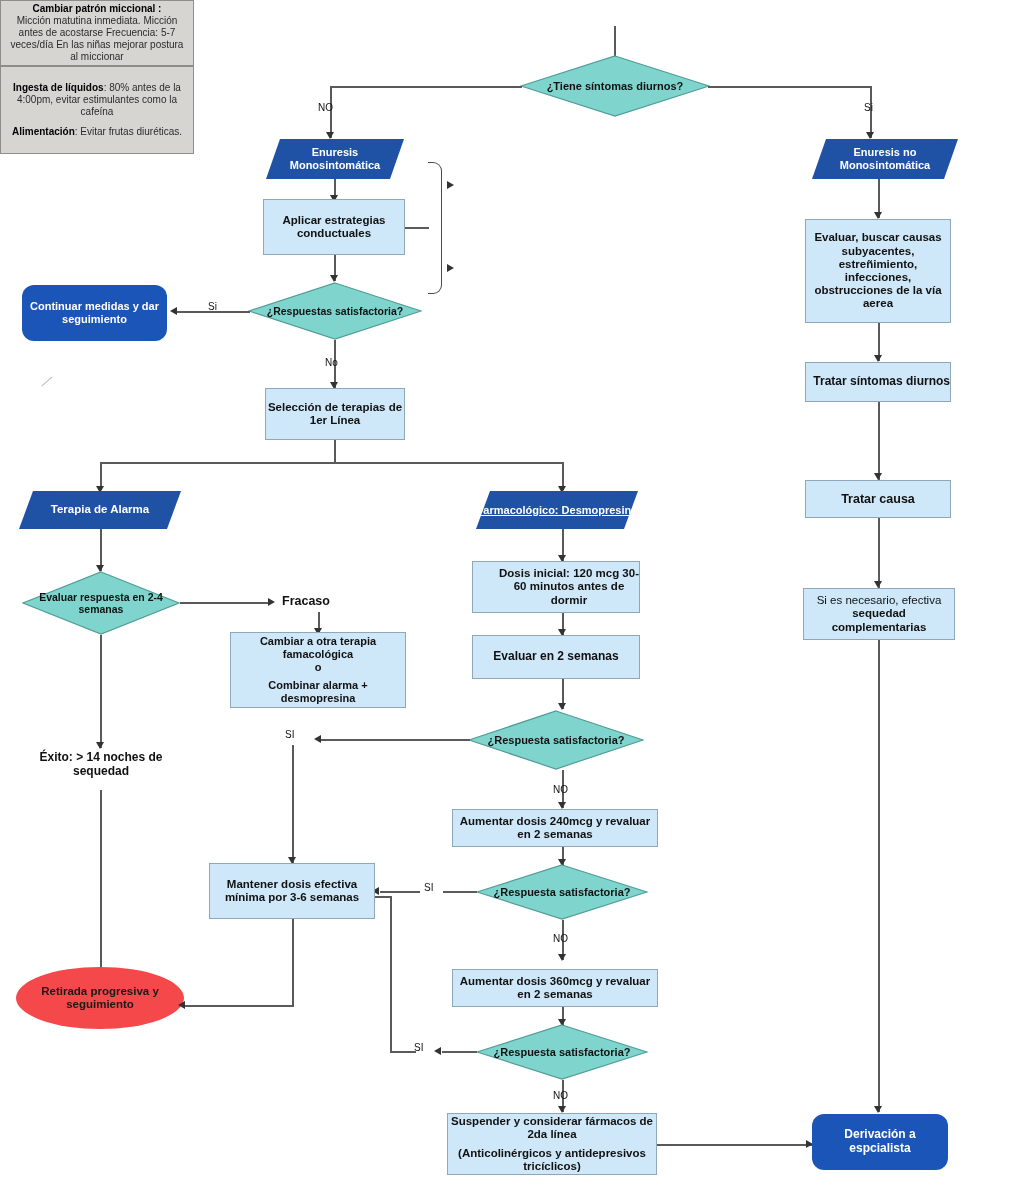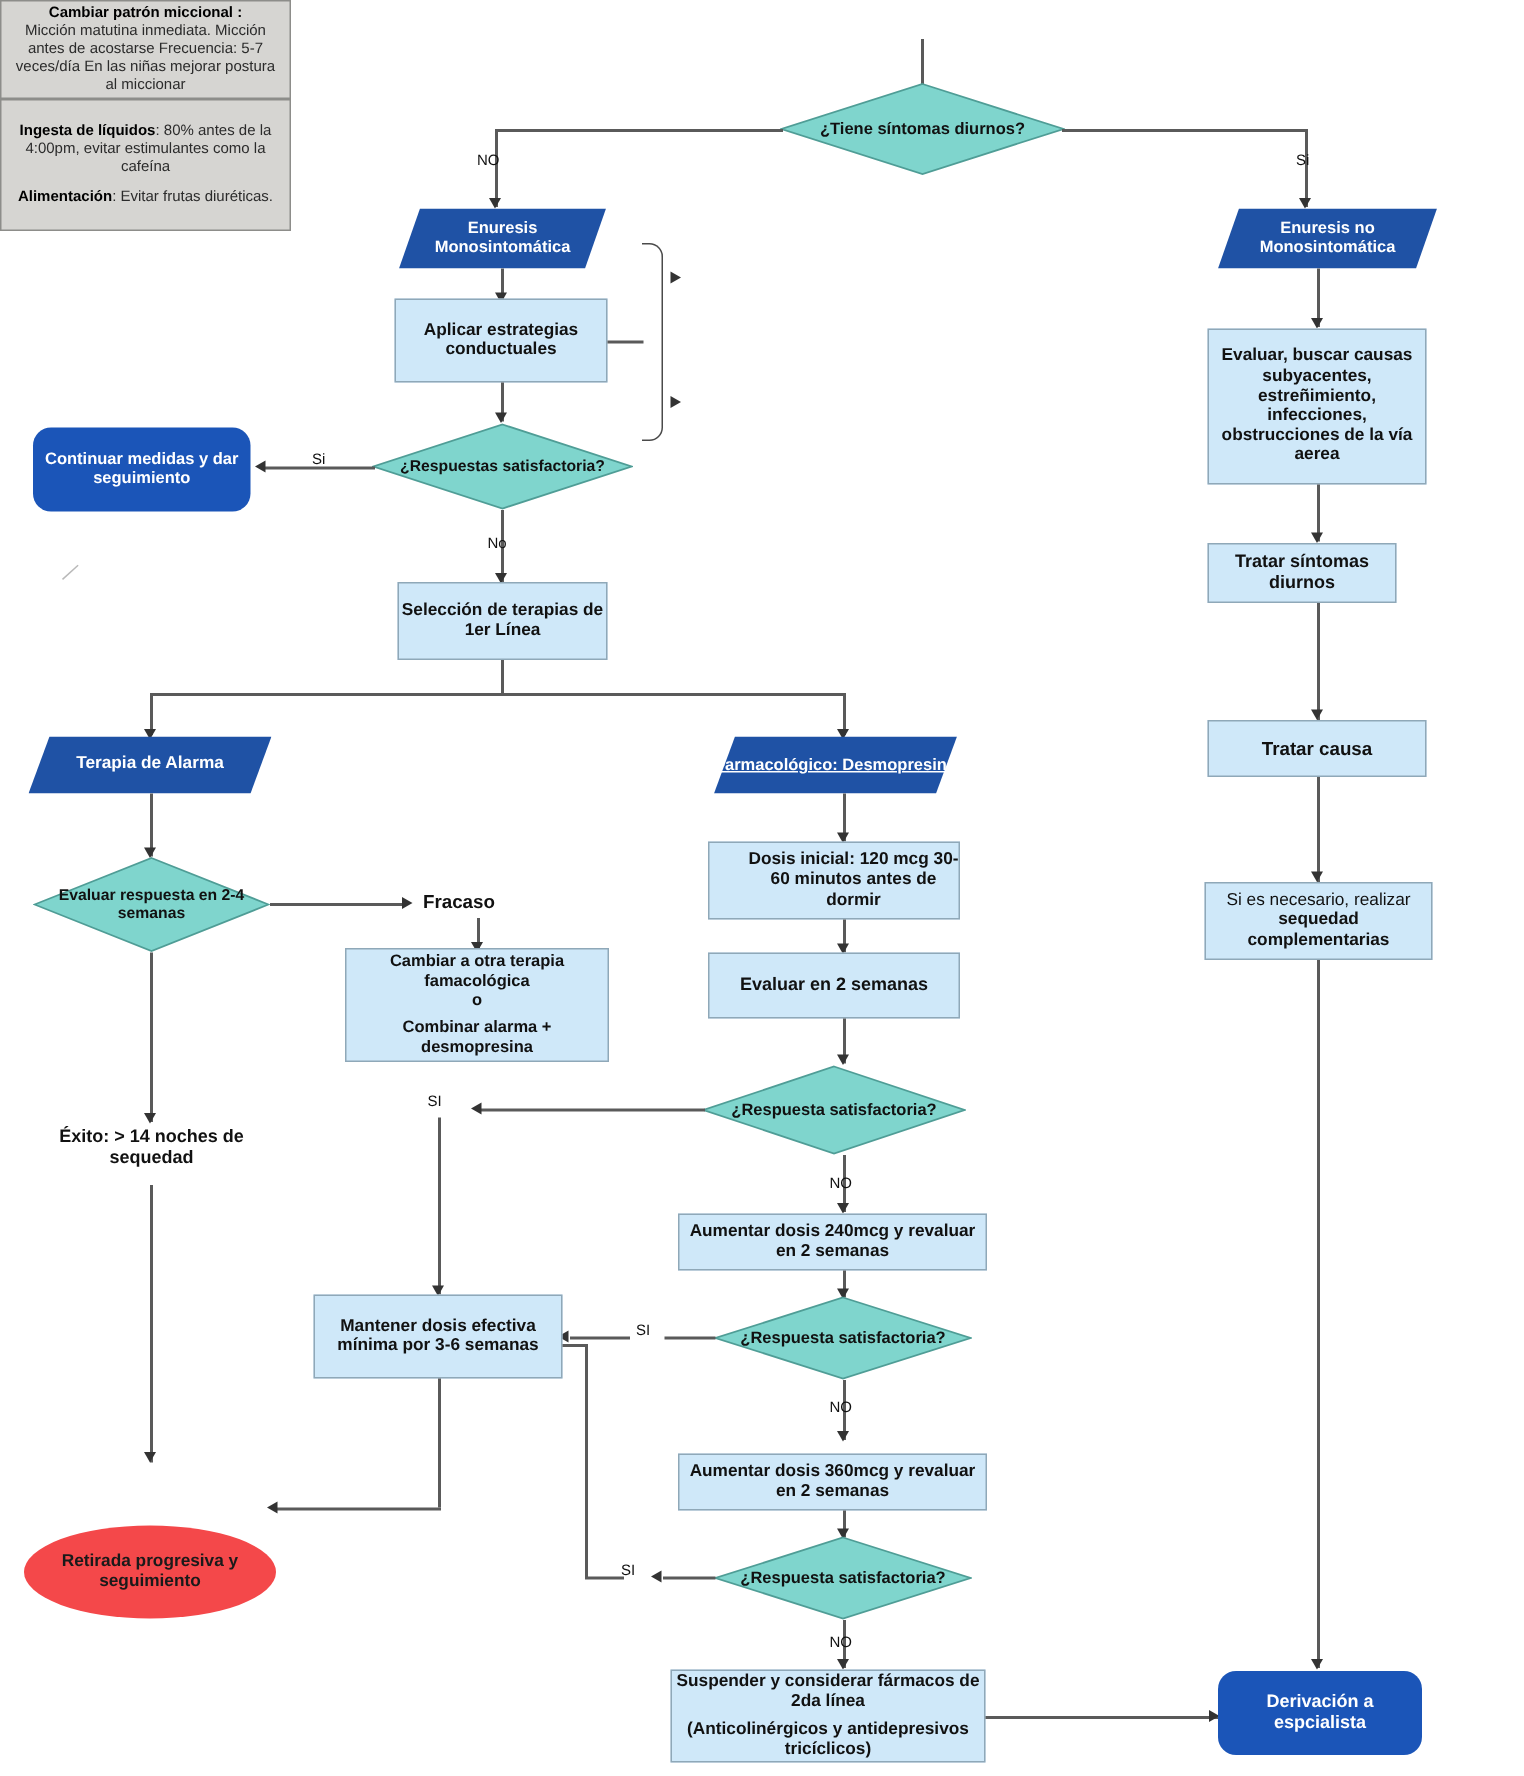--- a/index.html
+++ b/index.html
@@ -154,21 +154,21 @@
     <span>Combinar alarma + desmopresina</span>
   </div>
 
   <div class="ln lnv" style="left:100px;top:635px;height:113px;"></div>
   <div class="arrow ar-down" style="left:96px;top:742px;"></div>
   <div class="freetext" style="left:10px;top:750px;width:182px;font-size:12px;">Éxito: &gt; 14 noches de sequedad</div>
 
   <div class="ln lnv" style="left:100px;top:790px;height:185px;"></div>
   <div class="arrow ar-down" style="left:96px;top:968px;"></div>
 
-  <div class="node ellipse" style="left:16px;top:1017px;width:168px;height:62px;font-size:11.5px;">
+  <div class="node ellipse" style="left:16px;top:967px;width:168px;height:62px;font-size:11.5px;">
     <span>Retirada progresiva y seguimiento</span>
   </div>
 
   <div class="ln lnv" style="left:562px;top:529px;height:32px;"></div>
   <div class="arrow ar-down" style="left:558px;top:555px;"></div>
 
   <div class="node rect" style="left:472px;top:561px;width:168px;height:52px;font-size:11.5px;padding-left:26px;">
     <span>Dosis inicial: 120 mcg 30-60 minutos antes de  dormir</span>
   </div>
 
@@ -273,37 +273,37 @@
   <div class="ln lnv" style="left:878px;top:179px;height:39px;"></div>
   <div class="arrow ar-down" style="left:874px;top:212px;"></div>
 
   <div class="node rect" style="left:805px;top:219px;width:146px;height:104px;font-size:11.5px;">
     <span>Evaluar, buscar causas subyacentes, estreñimiento, infecciones, obstrucciones  de la vía aerea</span>
   </div>
 
   <div class="ln lnv" style="left:878px;top:323px;height:38px;"></div>
   <div class="arrow ar-down" style="left:874px;top:355px;"></div>
 
-  <div class="node rect" style="left:805px;top:362px;width:126px;height:40px;font-size:12px;justify-content:flex-end;">
+  <div class="node rect" style="left:805px;top:362px;width:146px;height:40px;font-size:12px;justify-content:flex-end;">
     <span>Tratar síntomas diurnos</span>
   </div>
 
   <div class="ln lnv" style="left:878px;top:402px;height:78px;"></div>
   <div class="arrow ar-down" style="left:874px;top:473px;"></div>
 
   <div class="node rect" style="left:805px;top:480px;width:146px;height:38px;font-size:12.5px;">
     <span>Tratar causa</span>
   </div>
 
   <div class="ln lnv" style="left:878px;top:518px;height:70px;"></div>
   <div class="arrow ar-down" style="left:874px;top:581px;"></div>
 
   <div class="node rect-soft" style="left:803px;top:588px;width:152px;height:52px;font-size:11.5px;">
     <span>
-      <span>Si es necesario, realizar </span><b>sequedad complementarias</b>
+      <span>Si es necesario, efectiva </span><b>sequedad complementarias</b>
     </span>
   </div>
 
   <div class="ln lnv" style="left:878px;top:640px;height:472px;"></div>
   <div class="arrow ar-down" style="left:874px;top:1106px;"></div>
 
   <div class="node rounded" style="left:812px;top:1114px;width:136px;height:56px;font-size:12px;">
     <span>Derivación a espcialista</span>
   </div>
 

